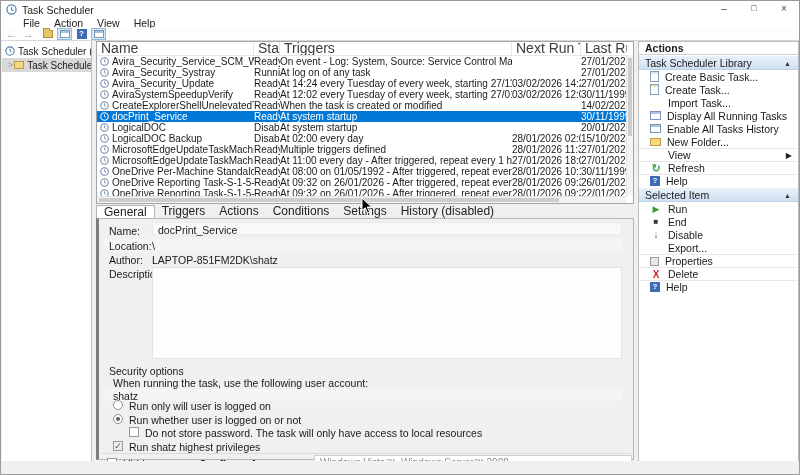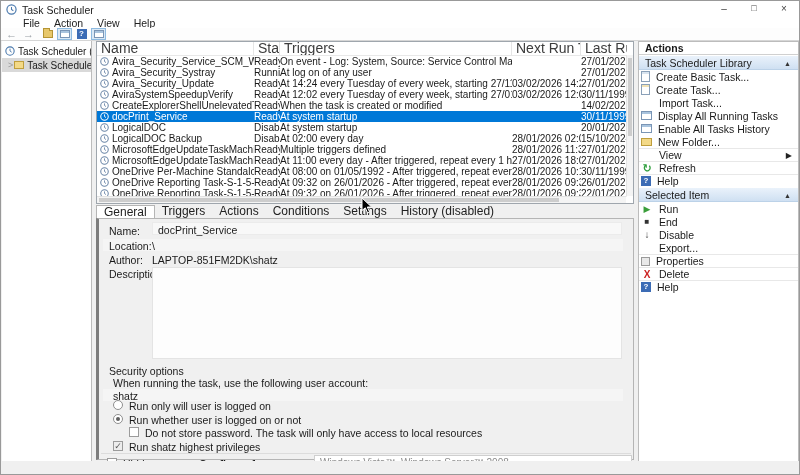--- a/index.html
+++ b/index.html
@@ -73,21 +73,21 @@
   .chk.on { background:#ededed; }
   .sepline { position:absolute; height:1px; background:#dcdcdc; }
   .dropdown { position:absolute; background:#fff; border:1px solid #cfcfcf; font-size:10px; color:#8a8a8a; line-height:13px; padding-left:5px; white-space:nowrap; overflow:hidden; }
   .dd-chev { position:absolute; right:6px; top:4px; width:5px; height:5px; border-right:1px solid #9a9a9a; border-bottom:1px solid #9a9a9a; transform:rotate(45deg); }
 
   
   .actionspane { position:absolute; left:637px; top:40px; width:161px; height:422px; background:#fff; border:1px solid #bcbcbc; font-size:10.5px; }
   .ap-title { height:13px; line-height:13px; padding-left:6px; font-weight:bold; border-bottom:1px solid #d0d0d0; }
   .ap-sec-h { height:15px; line-height:15px; padding-left:6px; background:linear-gradient(#eaf2fb,#cfe0f2); border-top:1px solid #fff; border-bottom:1px solid #bcd2e8; color:#1a1a1a; position:relative; }
   .ap-sec-h .collapse { position:absolute; right:7px; top:0; font-size:7px; color:#333; }
-  .ap-item { height:13px; display:flex; align-items:center; padding-left:2px; position:relative; }
+  .ap-item { height:13px; display:flex; align-items:center; padding-left:11px; position:relative; }
   .ap-item.sep { border-top:1px solid #e8e8e8; }
   .ap-label { margin-left:6px; white-space:nowrap; overflow:hidden; }
   .ap-arrow { position:absolute; right:6px; font-size:8px; color:#222; display:none; }
   .ai { width:12px; height:11px; flex:none; display:inline-flex; align-items:center; justify-content:center; font-size:10px; }
   .ai-doc,.ai-doc2 { width:9px; height:11px; border:1px solid #8aa0b8; background:#fff; box-shadow:inset 0 2px 0 #d9e4ef; }
   .ai-doc2 { box-shadow:inset 0 2px 0 #f0e2b6; }
   .ai-window,.ai-window2 { width:11px; height:9px; border:1px solid #7a95b5; background:#fff; box-shadow:inset 0 2px 0 #a9c4de; }
   .ai-folder { width:11px; height:8px; background:#f3d987; border:1px solid #bf9e3d; }
   .ai-refresh { color:#2e9e3c; font-weight:bold; font-size:11px; }
   .ai-help { width:10px; height:10px; background:#3c6cb5; color:#fff; font-weight:bold; font-size:8px; line-height:10px; text-align:center; }
@@ -187,21 +187,21 @@
 
   <div class="trow">
     <span class="ticon">
             <svg width="9" height="9" viewBox="0 0 12 12">
               <circle cx="6" cy="6" r="5" fill="none" stroke="#6c87a8" stroke-width="1.4"></circle>
               <path d="M6 3.2V6l2 1.4" stroke="#6c87a8" stroke-width="1.2" fill="none"></path>
             </svg>
           </span>
     <span class="c-name">Avira_Security_Systray</span>
     <span class="c-status">Running</span>
-    <span class="c-trig">At log on of any user</span>
+    <span class="c-trig">At log on of any task</span>
     <span class="c-next"></span>
     <span class="c-last">27/01/2026 10:24:</span>
   </div>
 
   <div class="trow">
     <span class="ticon">
             <svg width="9" height="9" viewBox="0 0 12 12">
               <circle cx="6" cy="6" r="5" fill="none" stroke="#6c87a8" stroke-width="1.4"></circle>
               <path d="M6 3.2V6l2 1.4" stroke="#6c87a8" stroke-width="1.2" fill="none"></path>
             </svg>

